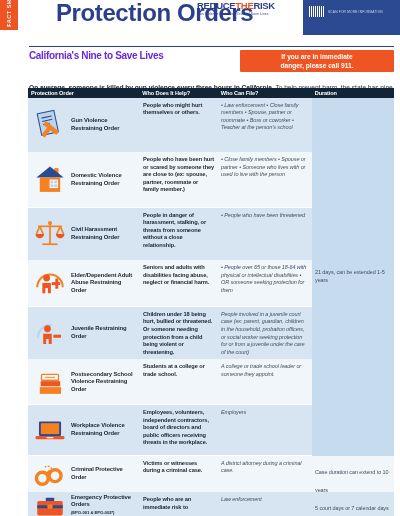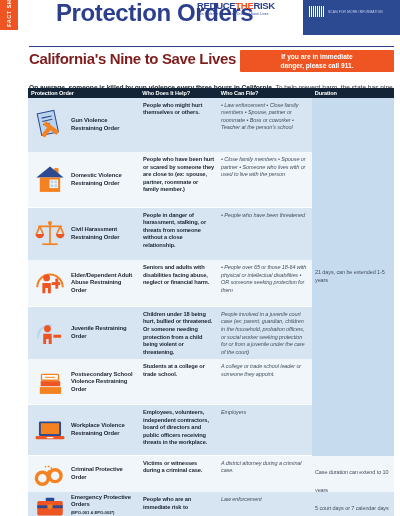--- a/index.html
+++ b/index.html
@@ -49,21 +49,21 @@
       background-color:#fff;}
   .gov-cap{font-size:3.2px;color:#cfd9ee;letter-spacing:.2px;line-height:4px;}
   .gov-url{position:absolute;left:0;top:24px;width:97px;text-align:center;
     font-size:8px;font-weight:bold;letter-spacing:-0.2px;}
 
   .hdr-rule{position:absolute;left:29px;top:46px;width:365px;height:1.4px;background:#2b3f8c;}
 
   
   .subtitle{
     position:absolute;left:29px;top:50px;
-    font-size:15px;font-weight:bold;color:#7f1d1d;letter-spacing:-0.35px;white-space:nowrap;
+    font-size:10px;font-weight:bold;color:#6d28d9;letter-spacing:-0.35px;white-space:nowrap;
   }
   .alert{
     position:absolute;left:240px;top:50px;width:154px;height:22px;
     background:#ee5522;color:#fff;border-radius:1px;
     display:flex;flex-direction:column;justify-content:center;align-items:center;
     font-size:6.6px;font-weight:bold;line-height:9px;text-align:center;
   }
 
   
   .intro{

